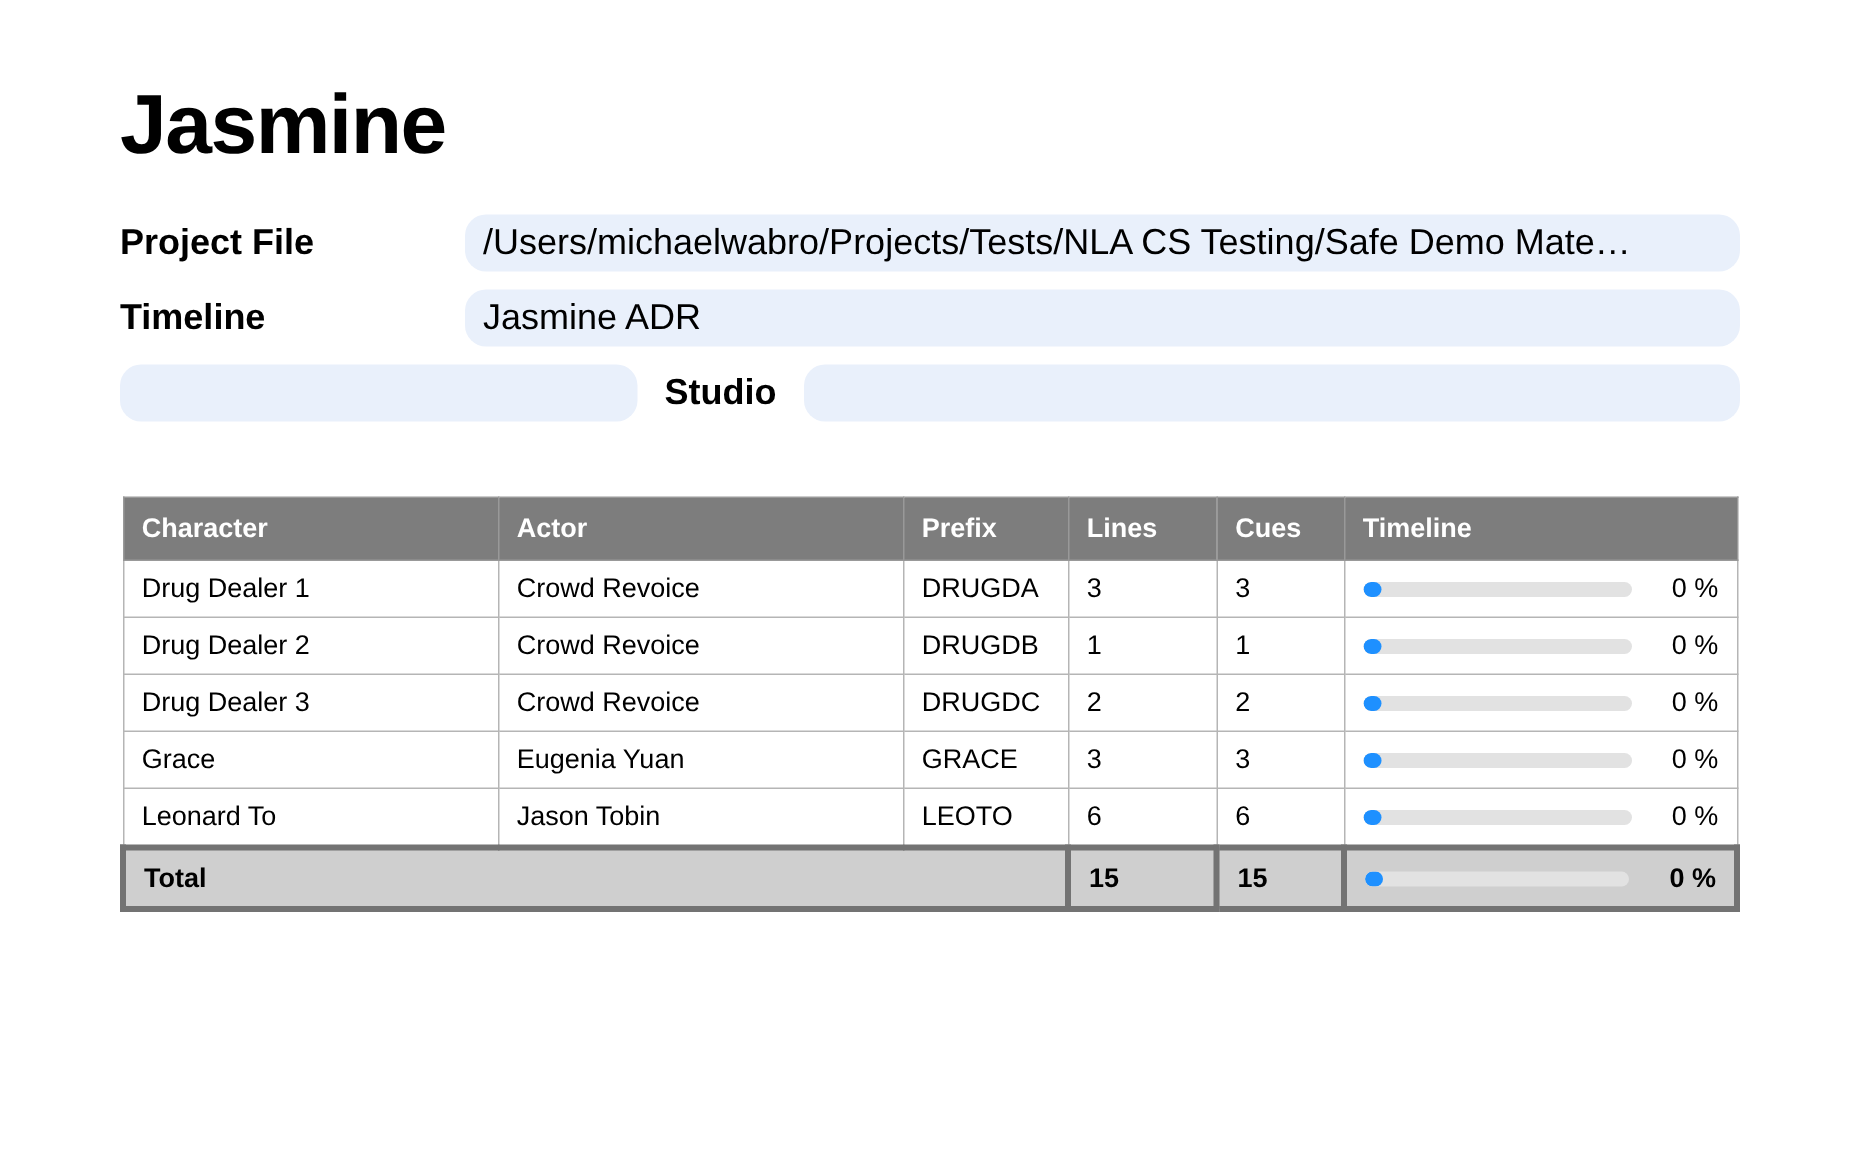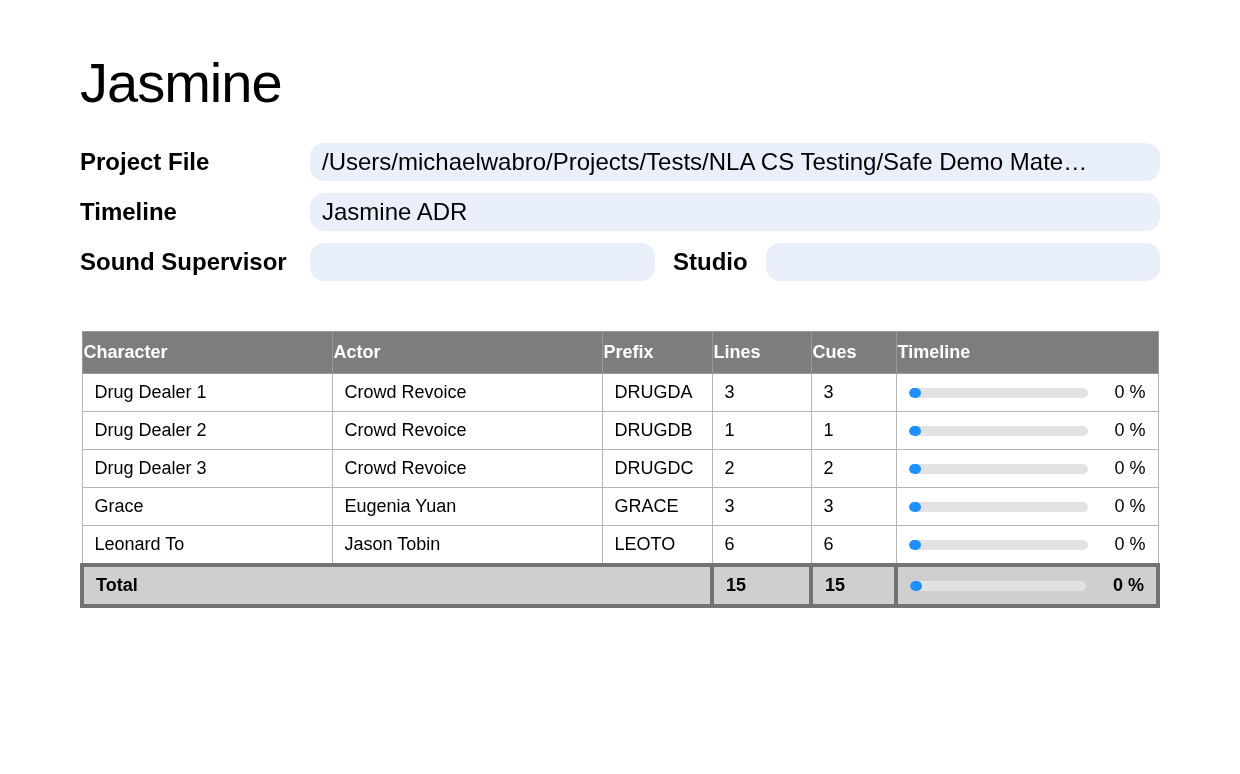--- a/index.html
+++ b/index.html
@@ -10,21 +10,21 @@
     font-family: Helvetica, Arial, sans-serif;
     color: #000;
     width: 1240px;
     height: 774px;
   }
   .page {
     padding: 50px 80px;
   }
   h1.title {
     font-size: 56px;
-    font-weight: 400;
+    font-weight: 700;
     margin: 0 0 28px 0;
     letter-spacing: -1px;
   }
   .meta-row {
     display: flex;
     align-items: center;
     margin-bottom: 12px;
     font-size: 24px;
   }
   .meta-label {
@@ -61,21 +61,21 @@
   table.data {
     width: 100%;
     border-collapse: collapse;
     font-size: 18px;
   }
   table.data th {
     background: #7d7d7d;
     color: #fff;
     text-align: left;
     font-weight: 700;
-    padding: 10px 1px;
+    padding: 10px 12px;
     border: 1px solid #999;
   }
   table.data td {
     border: 1px solid #b5b5b5;
     padding: 8px 12px;
     vertical-align: middle;
     background: #fff;
   }
   table.data tr.total td {
     background: #cfcfcf;
@@ -126,21 +126,20 @@
     <div class="meta-label">Project File</div>
     <div class="meta-value">/Users/michaelwabro/Projects/Tests/NLA CS Testing/Safe Demo Mate…</div>
   </div>
 
   <div class="meta-row">
     <div class="meta-label">Timeline</div>
     <div class="meta-value">Jasmine ADR</div>
   </div>
 
   <div class="meta-row split">
-    <div class="meta-label">Sound Supervisor</div>
     <div class="meta-value short1"></div>
     <div class="meta-label inline">Studio</div>
     <div class="meta-value short2"></div>
   </div>
 
   <div class="table-wrap">
     <table class="data">
       <thead>
         <tr>
           <th class="col-character">Character</th>

